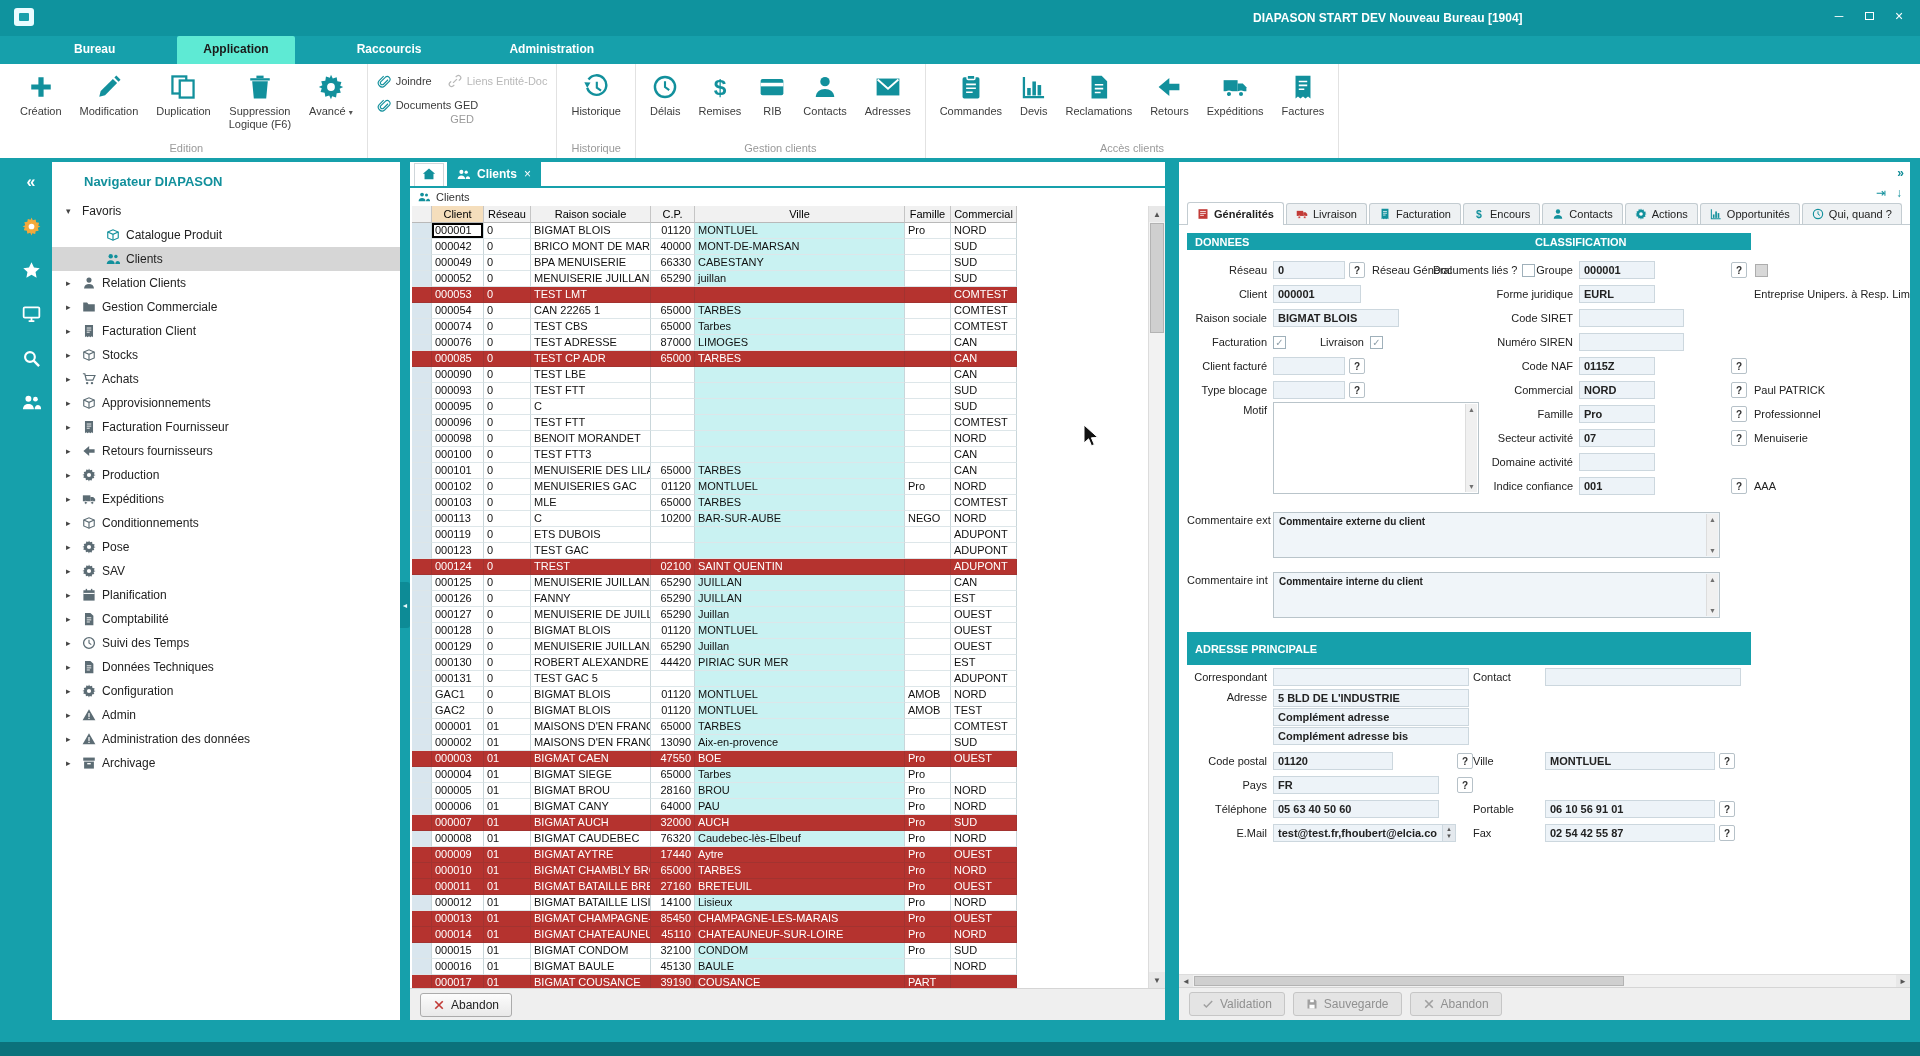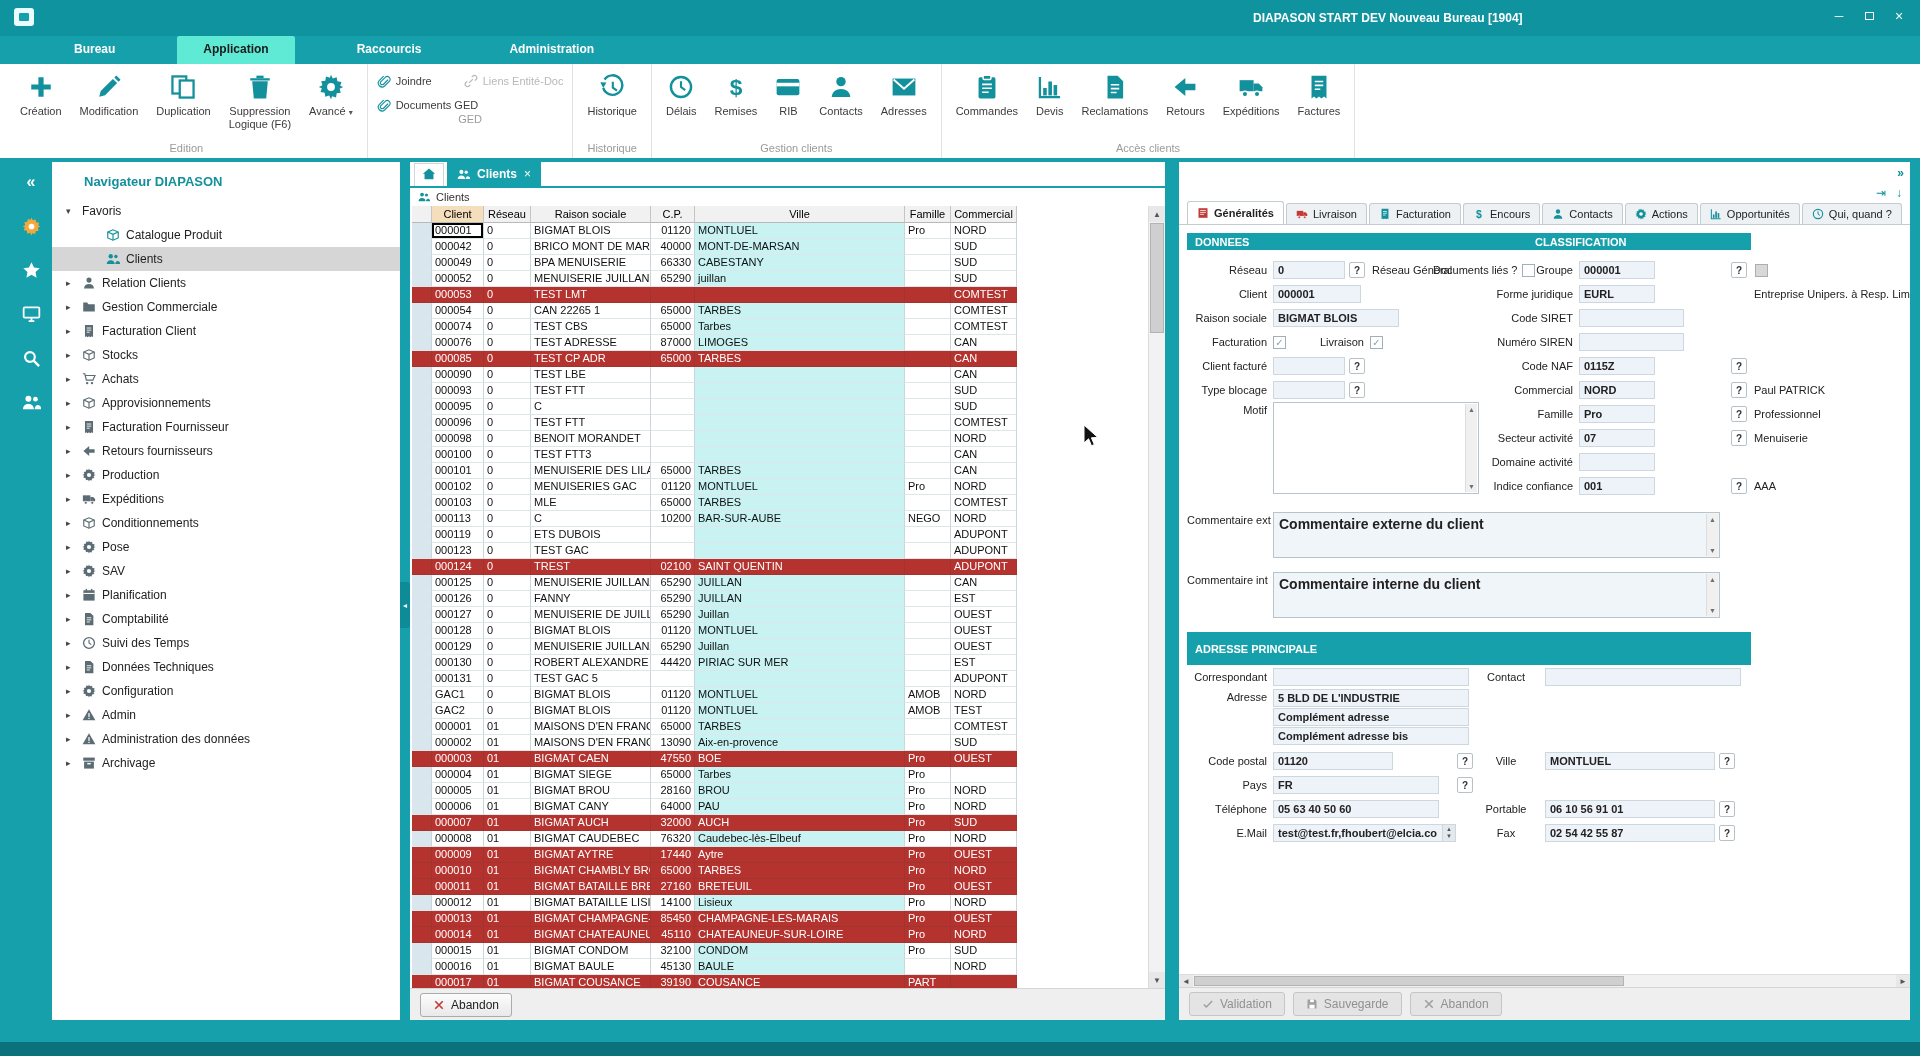--- a/index.html
+++ b/index.html
@@ -24,21 +24,21 @@
   .ribbon{height:94px;background:#fff;display:flex;padding-left:6px;overflow:hidden}
   .rgroup{display:flex;flex-direction:column;border-right:1px solid #e2e2e2;padding:0 5px}
   .ritems{flex:1;display:flex;align-items:stretch;padding-top:4px}
   .rglabel{text-align:center;color:#9a9a9a;font-size:11px;padding:1px 2px 4px;white-space:nowrap}
   .ritem{display:flex;flex-direction:column;align-items:center;padding:4px 9px 0;max-width:100px;text-align:center}
   .ric{height:30px;display:flex;align-items:center;color:#12909c}
   .ric svg{width:26px;height:26px}
   .rlabel{font-size:11px;color:#3c3c3c;line-height:1.15;margin-top:3px;white-space:pre-line}
   .caret{font-size:8px;color:#555}
   .rsmallwrap{display:flex;flex-direction:column;justify-content:flex-start;gap:10px;padding:10px 4px 0}
-  .rsrow{display:flex;gap:32px}
+  .rsrow{display:flex;gap:16px}
   .rsmall{display:flex;align-items:center;gap:5px;font-size:11px;color:#3c3c3c;white-space:nowrap}
   .rsmall .ic{color:#12909c;display:inline-flex}
   .rsmall .ic svg{width:14px;height:14px}
   .rsmall.dis,.rsmall.dis .ic{color:#b8b8b8}
 
   
   .content{position:absolute;top:158px;bottom:36px;left:0;right:0;display:flex;padding:4px 10px 0;background:#16a0ab}
 
   .leftstrip{width:42px;display:flex;flex-direction:column;align-items:center;padding-top:10px;gap:24px;color:#fff;flex:none}
   .lsic{display:flex;align-items:center;justify-content:center;width:22px;height:20px}
@@ -95,21 +95,21 @@
   .ic.redic{color:#c23b37}
   .btn.dis{background:#e4e4e4;color:#909090;border-color:#c6c6c6}
   .btn.dis .ic{color:#a0a0a0}
 
   .midgap{width:14px;flex:none}
 
   
   .formpanel{flex:1;background:#fff;display:flex;flex-direction:column;position:relative;overflow:hidden}
   .fp-top{height:22px;display:flex;justify-content:flex-end;align-items:center;padding-right:6px;color:#0d8b96;font-weight:bold;font-size:12px}
   .fp-icons{height:18px;display:flex;justify-content:flex-end;gap:10px;padding-right:8px;color:#12909c;font-size:12px;align-items:center}
-  .formtabs{height:23px;display:flex;align-items:flex-end;padding-left:8px;border-bottom:1px solid #c3ccd1}
+  .formtabs{height:23px;display:flex;align-items:center;padding-left:8px;border-bottom:1px solid #c3ccd1}
   .ftab{height:21px;display:flex;align-items:center;gap:5px;padding:0 9px;font-size:11px;color:#222;background:#eef1f3;border:1px solid #c3ccd1;border-bottom:none;border-radius:3px 3px 0 0;margin-right:2px;white-space:nowrap}
   .ftab.active{background:#fff;font-weight:bold;height:23px}
   .ftab .ic{display:inline-flex}
   .ftab .ic svg{width:12px;height:12px}
   .ic.tealic{color:#12909c}
 
   .formbody{flex:1;position:relative;font-size:11px;padding:8px 0 0 8px;overflow:hidden}
   .secrow{display:flex;width:564px;height:17px}
   .secbar{background:#16a0ab;color:#fff;font-weight:bold;font-size:11px;display:flex;align-items:center}
   .s1{width:292px;padding-left:8px}
@@ -133,26 +133,26 @@
   .docslies{position:absolute;left:246px;display:flex;align-items:center;gap:5px;white-space:nowrap}
   .livlab{width:52px;text-align:right;padding-right:6px;margin-left:32px;white-space:nowrap}
   .frow.motif{height:96px;align-items:flex-start}
   .frow.motif .flab{padding-top:2px}
   .tarea{position:relative;background:#fff;border:1px solid #b9c4ca}
   .motifbox{width:224px;height:92px}
   .tscroll{position:absolute;top:1px;right:1px;bottom:1px;width:12px;background:#f0f0f0;border-left:1px solid #ddd;display:flex;flex-direction:column;justify-content:space-between;align-items:center;color:#707070;font-size:7px;padding:2px 0}
   .cmtrow{display:flex;margin-top:14px;align-items:flex-start}
   .cmtrow .flab{padding-top:2px}
   .cmtbox{width:447px;height:46px;background:#f0f5f9}
-  .tval{display:block;padding:3px 16px 0 5px;font-weight:bold;font-size:14px}
+  .tval{display:block;padding:3px 16px 0 5px;font-weight:bold;font-size:10px}
   .secbar.adr{width:564px;margin-top:14px;padding-left:8px;height:33px}
   .adrrows{}
   .qslot{width:200px;display:flex;align-items:center;position:relative;flex:none}
   .qslot .qbtn{position:absolute;right:0;margin:0}
-  .lab2{width:72px;text-align:center;padding-right:6px;flex:none;white-space:nowrap}
+  .lab2{width:72px;text-align:left;padding-right:6px;flex:none;white-space:nowrap}
   .frow.addr{height:60px;align-items:flex-start}
   .frow.addr .flab{padding-top:2px}
   .addr-lines{display:flex;flex-direction:column;gap:1px}
   .spin{width:13px;height:18px;background:#e4e9ee;border:1px solid #ccd7de;border-left:none;display:inline-flex;flex-direction:column;align-items:center;justify-content:center;font-size:6px;color:#555;line-height:1.2;flex:none}
   .hscroll{height:13px;background:#f1f1f1;border-top:1px solid #ddd;position:relative;font-size:8px;color:#555;flex:none}
   .hs-l,.hs-r{position:absolute;top:0;bottom:0;width:14px;display:flex;align-items:center;justify-content:center;background:#e8e8e8}
   .hs-l{left:0}.hs-r{right:0}
   .hs-thumb{position:absolute;top:1px;bottom:1px;left:15px;width:430px;background:#cfcfcf;border:1px solid #b3b3b3}
   .formfooter{height:33px;background:#efefef;border-top:1px solid #d5d5d5;display:flex;align-items:center;gap:8px;padding-left:10px;flex:none}
 

